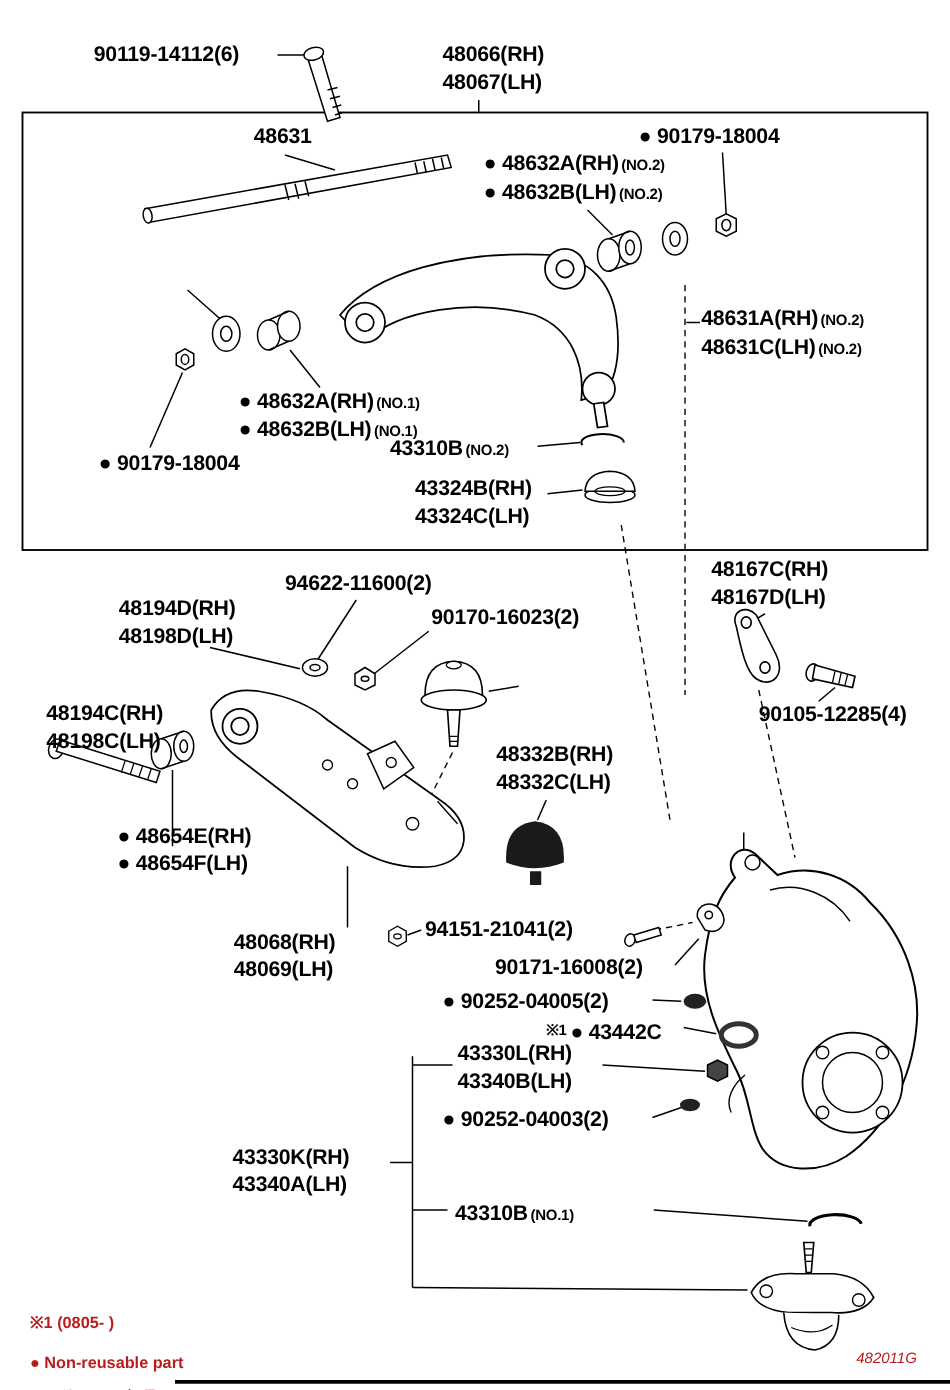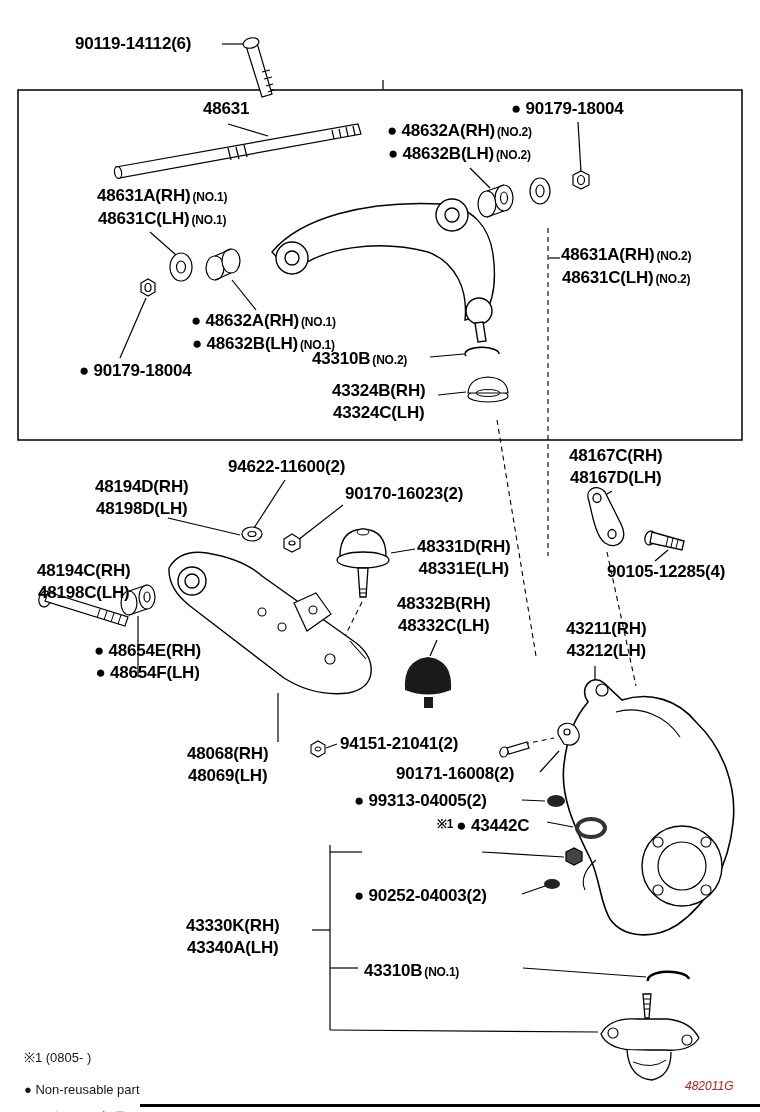--- a/index.html
+++ b/index.html
@@ -1,23 +1,23 @@
 <!DOCTYPE html>
 <html><head>
 <meta charset="utf-8">
 <style>
   html,body{margin:0;padding:0;background:#fff;}
   .stage{position:relative;width:760px;height:1112px;background:#fff;overflow:hidden;
          font-family:"Liberation Sans",sans-serif;}
   .stage svg{position:absolute;left:0;top:0;}
   .lbl{position:absolute;font-weight:bold;font-size:17px;line-height:22px;color:#000;
-       white-space:nowrap;letter-spacing:-0.2px;text-align:center;}
+       white-space:nowrap;letter-spacing:-0.2px;}
   .suf{font-size:12px;margin-left:2px;}
   .pre{font-size:12px;margin-right:3px;vertical-align:3px;}
-  .note{position:absolute;font-size:13px;font-weight:normal;color:#0f172a;white-space:nowrap;}
+  .note{position:absolute;font-size:13px;font-weight:bold;color:#b91c1c;white-space:nowrap;}
   .code{position:absolute;font-size:12px;color:#b91c1c;font-style:italic;}
   .bottom-rule{position:absolute;left:140px;top:1104px;width:620px;height:3px;background:#000;}
 </style>
 </head>
 <body>
 
 <div class="stage">
 
   <svg width="760" height="1112" viewBox="0 0 760 1112">
 
@@ -197,34 +197,34 @@
       <path d="M601 1034 Q610 1017 637 1019 L667 1019 Q690 1021 699 1038 Q690 1052 665 1050 L631 1050 Q607 1048 601 1034 Z" fill="#fff"></path>
       <circle cx="613" cy="1033" r="5" stroke-width="1.1"></circle>
       <circle cx="687" cy="1040" r="5" stroke-width="1.1"></circle>
       <path d="M627 1050 Q629 1078 652 1080 Q671 1076 671 1052" fill="#fff"></path>
       <path d="M633 1062 Q652 1070 666 1060" stroke-width="1"></path>
     </g>
   </svg>
 
   <div class="lbl" style="left:75px;top:33px">90119-14112(6)</div>
 
+  <div class="lbl" style="left:354px;top:33px">
+    <div>48066(RH)</div>
+    <div>48067(LH)</div>
+  </div>
 
   <div class="lbl" style="left:203px;top:98px">48631</div>
 
   <div class="lbl" style="left:511px;top:98px">● 90179-18004</div>
 
   <div class="lbl" style="left:387px;top:120px">
     <div><span>● 48632A(RH)</span><span class="suf">(NO.2)</span></div>
     <div><span>● 48632B(LH)</span><span class="suf">(NO.2)</span></div>
   </div>
 
-  <div class="lbl" style="left:97px;top:185px">
-    <div><span>48631A(RH)</span><span class="suf">(NO.1)</span></div>
-    <div><span>48631C(LH)</span><span class="suf">(NO.1)</span></div>
-  </div>
 
   <div class="lbl" style="left:561px;top:244px">
     <div><span>48631A(RH)</span><span class="suf">(NO.2)</span></div>
     <div><span>48631C(LH)</span><span class="suf">(NO.2)</span></div>
   </div>
 
   <div class="lbl" style="left:191px;top:310px">
     <div><span>● 48632A(RH)</span><span class="suf">(NO.1)</span></div>
     <div><span>● 48632B(LH)</span><span class="suf">(NO.1)</span></div>
   </div>
@@ -252,57 +252,53 @@
     <div>48198D(LH)</div>
   </div>
 
   <div class="lbl" style="left:345px;top:483px">90170-16023(2)</div>
 
   <div class="lbl" style="left:37px;top:560px">
     <div>48194C(RH)</div>
     <div>48198C(LH)</div>
   </div>
 
-  <div class="lbl" style="left:417px;top:536px">
-    <div>48331D(RH)</div>
-    <div>48331E(LH)</div>
-  </div>
 
   <div class="lbl" style="left:607px;top:561px">90105-12285(4)</div>
 
   <div class="lbl" style="left:397px;top:593px">
     <div>48332B(RH)</div>
     <div>48332C(LH)</div>
   </div>
 
-  <div class="lbl" style="left:566px;top:618px">
-    <div>43211(RH)</div>
-    <div>43212(LH)</div>
-  </div>
-
-  <div class="lbl" style="left:94px;top:640px">
+
+  <div class="lbl" style="left:94px;top:658px">
     <div>● 48654E(RH)</div>
     <div>● 48654F(LH)</div>
   </div>
 
   <div class="lbl" style="left:187px;top:743px">
     <div>48068(RH)</div>
     <div>48069(LH)</div>
   </div>
 
   <div class="lbl" style="left:340px;top:733px">94151-21041(2)</div>
 
   <div class="lbl" style="left:396px;top:763px">90171-16008(2)</div>
 
-  <div class="lbl" style="left:354px;top:790px">● 99313-04005(2)</div>
+  <div class="lbl" style="left:354px;top:790px">● 90252-04005(2)</div>
 
   <div class="lbl" style="left:437px;top:813px">
     <span class="pre">※1</span><span>● 43442C</span>
   </div>
 
+  <div class="lbl" style="left:366px;top:832px">
+    <div>43330L(RH)</div>
+    <div>43340B(LH)</div>
+  </div>
 
   <div class="lbl" style="left:354px;top:885px">● 90252-04003(2)</div>
 
   <div class="lbl" style="left:186px;top:915px">
     <div>43330K(RH)</div>
     <div>43340A(LH)</div>
   </div>
 
   <div class="lbl" style="left:364px;top:960px">
     <span>43310B</span><span class="suf">(NO.1)</span>

